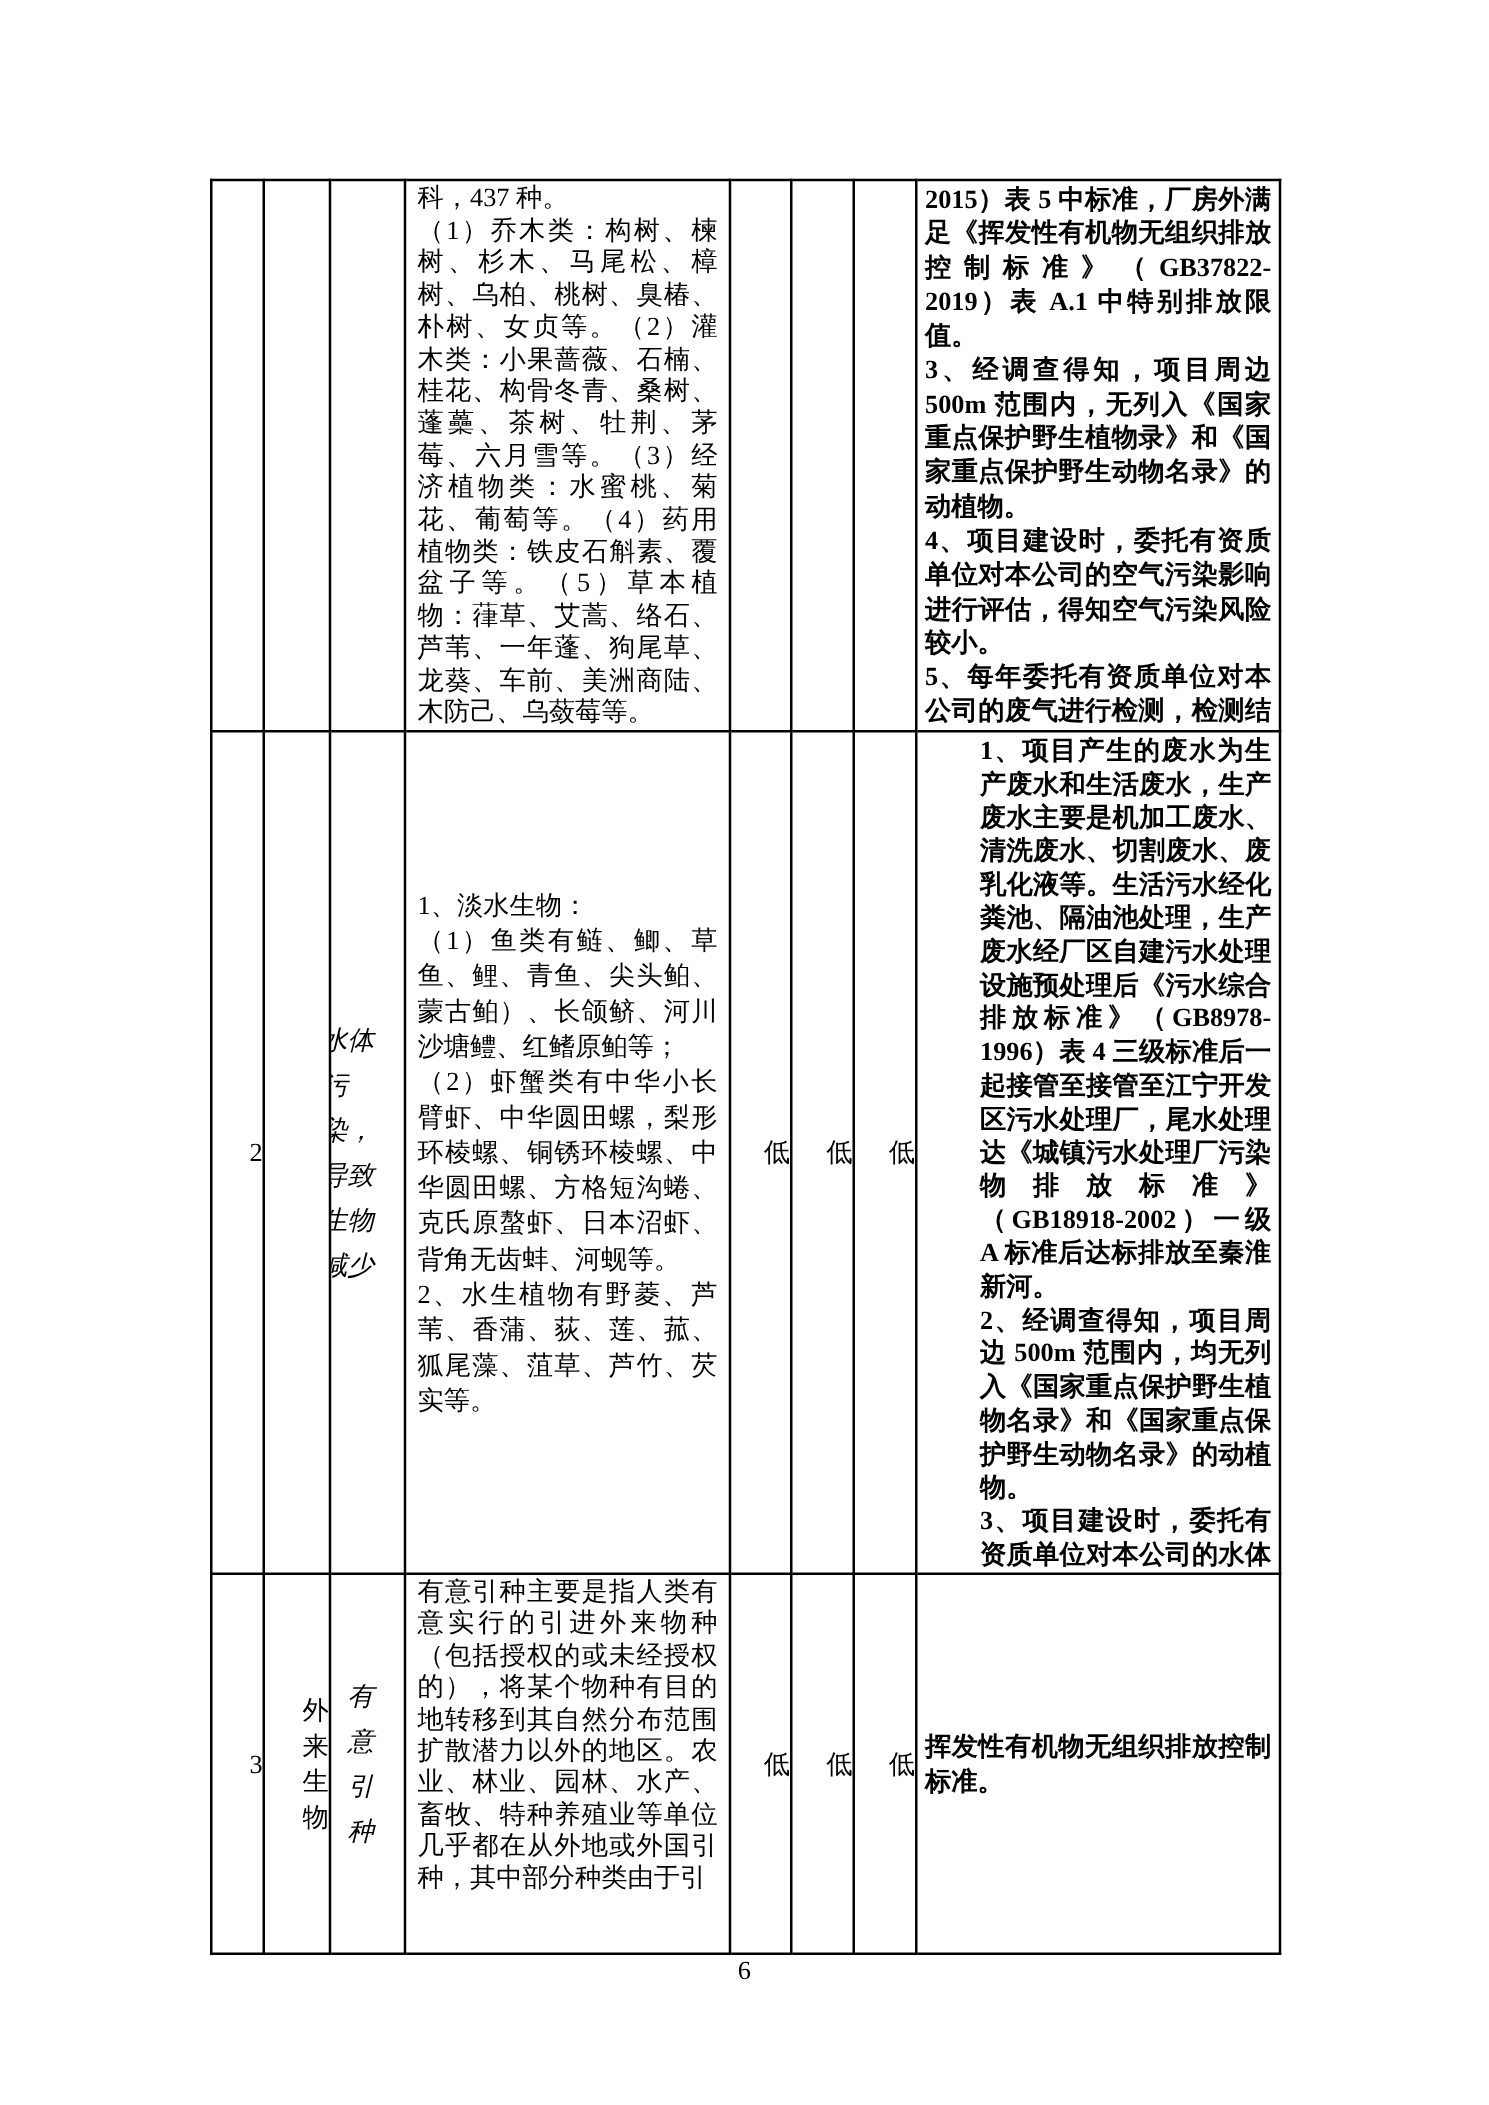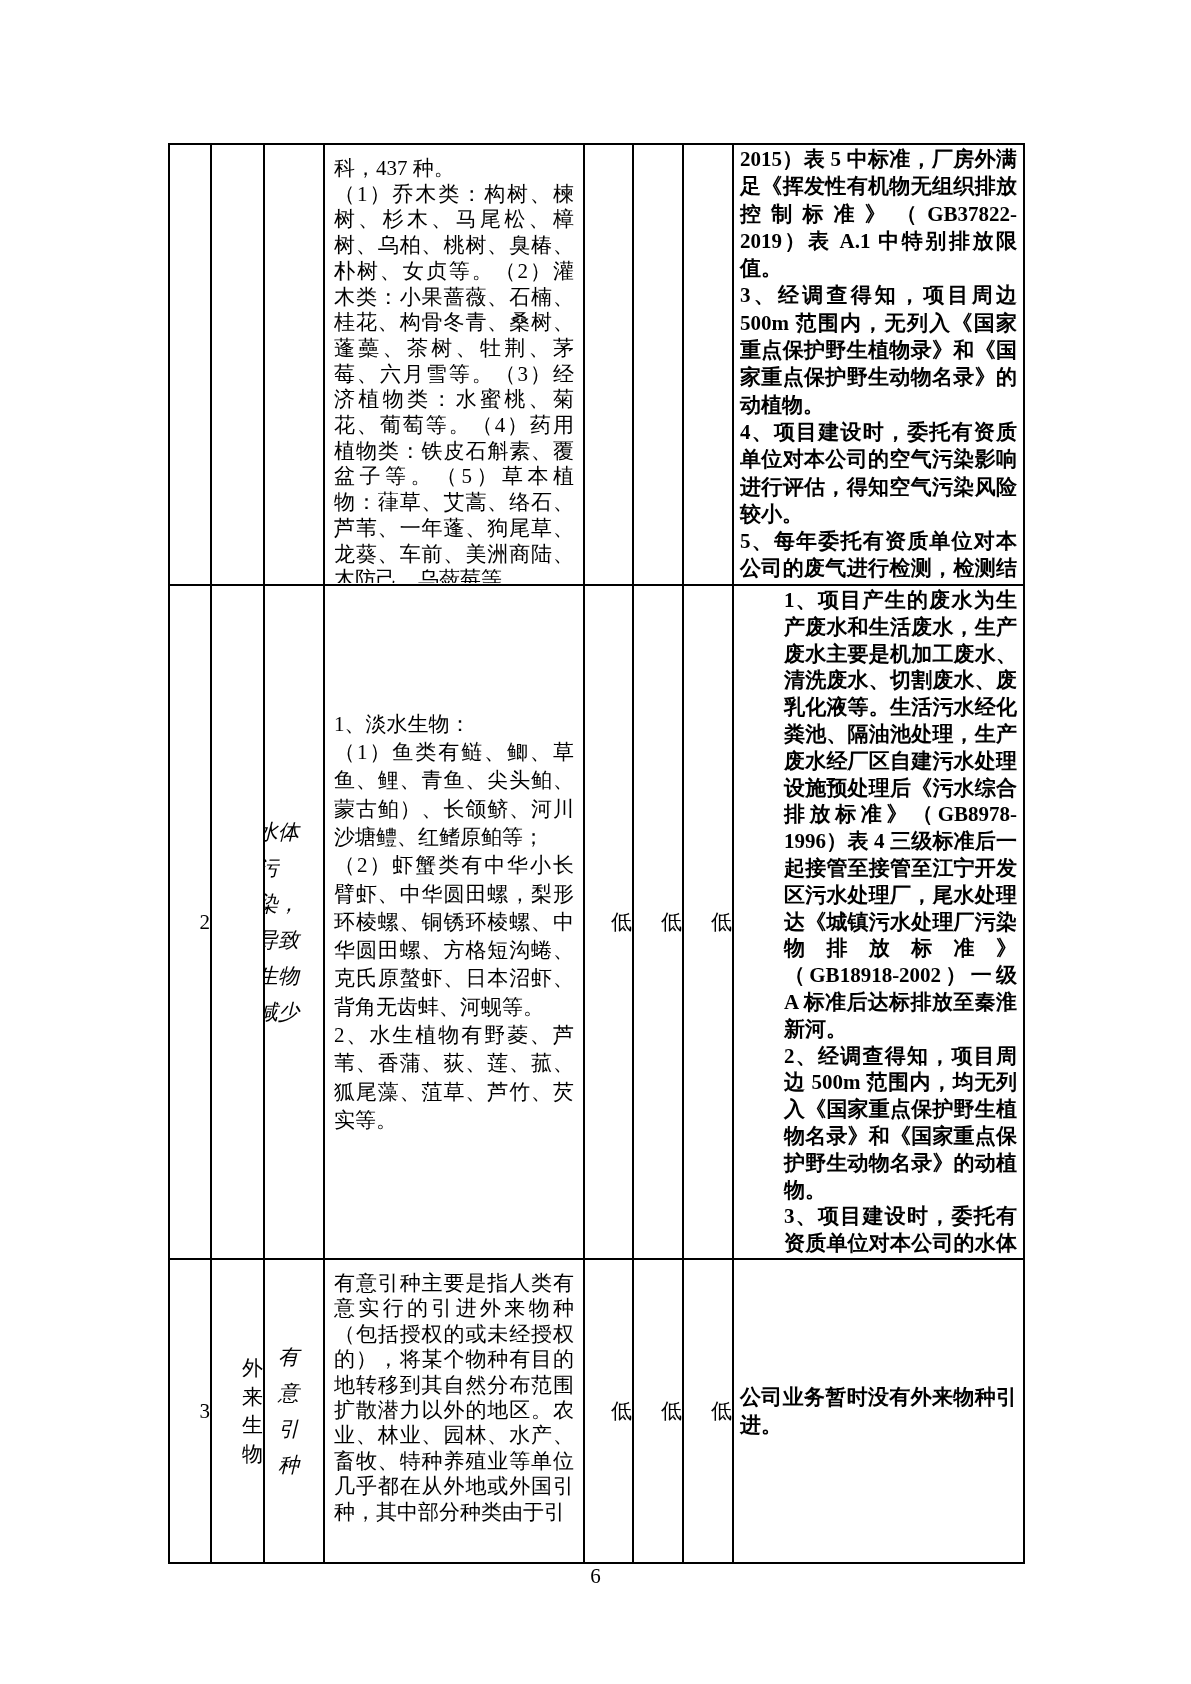--- a/index.html
+++ b/index.html
@@ -45,21 +45,21 @@
   .seq .txt, .impact .txt { text-align: center; line-height: 28.3px; }
   .cat .txt { text-align: center; line-height: 28.5px; }
   .subcat .txt {
     text-align: justify; text-align-last: justify;
     padding: 0 24px; line-height: 36px; font-style: italic;
   }
   .desc .txt, .meas .txt {
     text-align: justify; text-align-last: left;
     text-justify: inter-ideograph;
   }
-  .desc .txt { padding: 10px 9px; }
+  .desc .txt { padding: 0 9px; }
   .meas .txt { padding: 0 6px; font-weight: bold; }
 
   tr.r1 td.desc .txt { line-height: 25.7px; }
   tr.r1 td.meas .txt { line-height: 27.3px; }
   tr.r2 td.desc .txt { line-height: 28.3px; }
   tr.r2 td.meas .txt { line-height: 26.8px; margin-left: 44px; }
   tr.r3 td.desc .txt { line-height: 25.4px; }
   tr.r3 td.meas .txt { line-height: 28.3px; }
 
   .page-number {
@@ -225,21 +225,21 @@
                 <div class="txt">低</div>
               </div>
         </td>
         <td class="impact">
           <div class="box v-mid">
                 <div class="txt">低</div>
               </div>
         </td>
         <td class="meas">
           <div class="box v-mid">
-                <div class="txt">公司业务暂时没有外来物种引进。</div>
+                <div class="txt">挥发性有机物无组织排放控制标准。</div>
               </div>
         </td>
       </tr>
     </tbody>
       </table>
   </div>
 
   <div class="page-number">6</div>
 </div>
 

